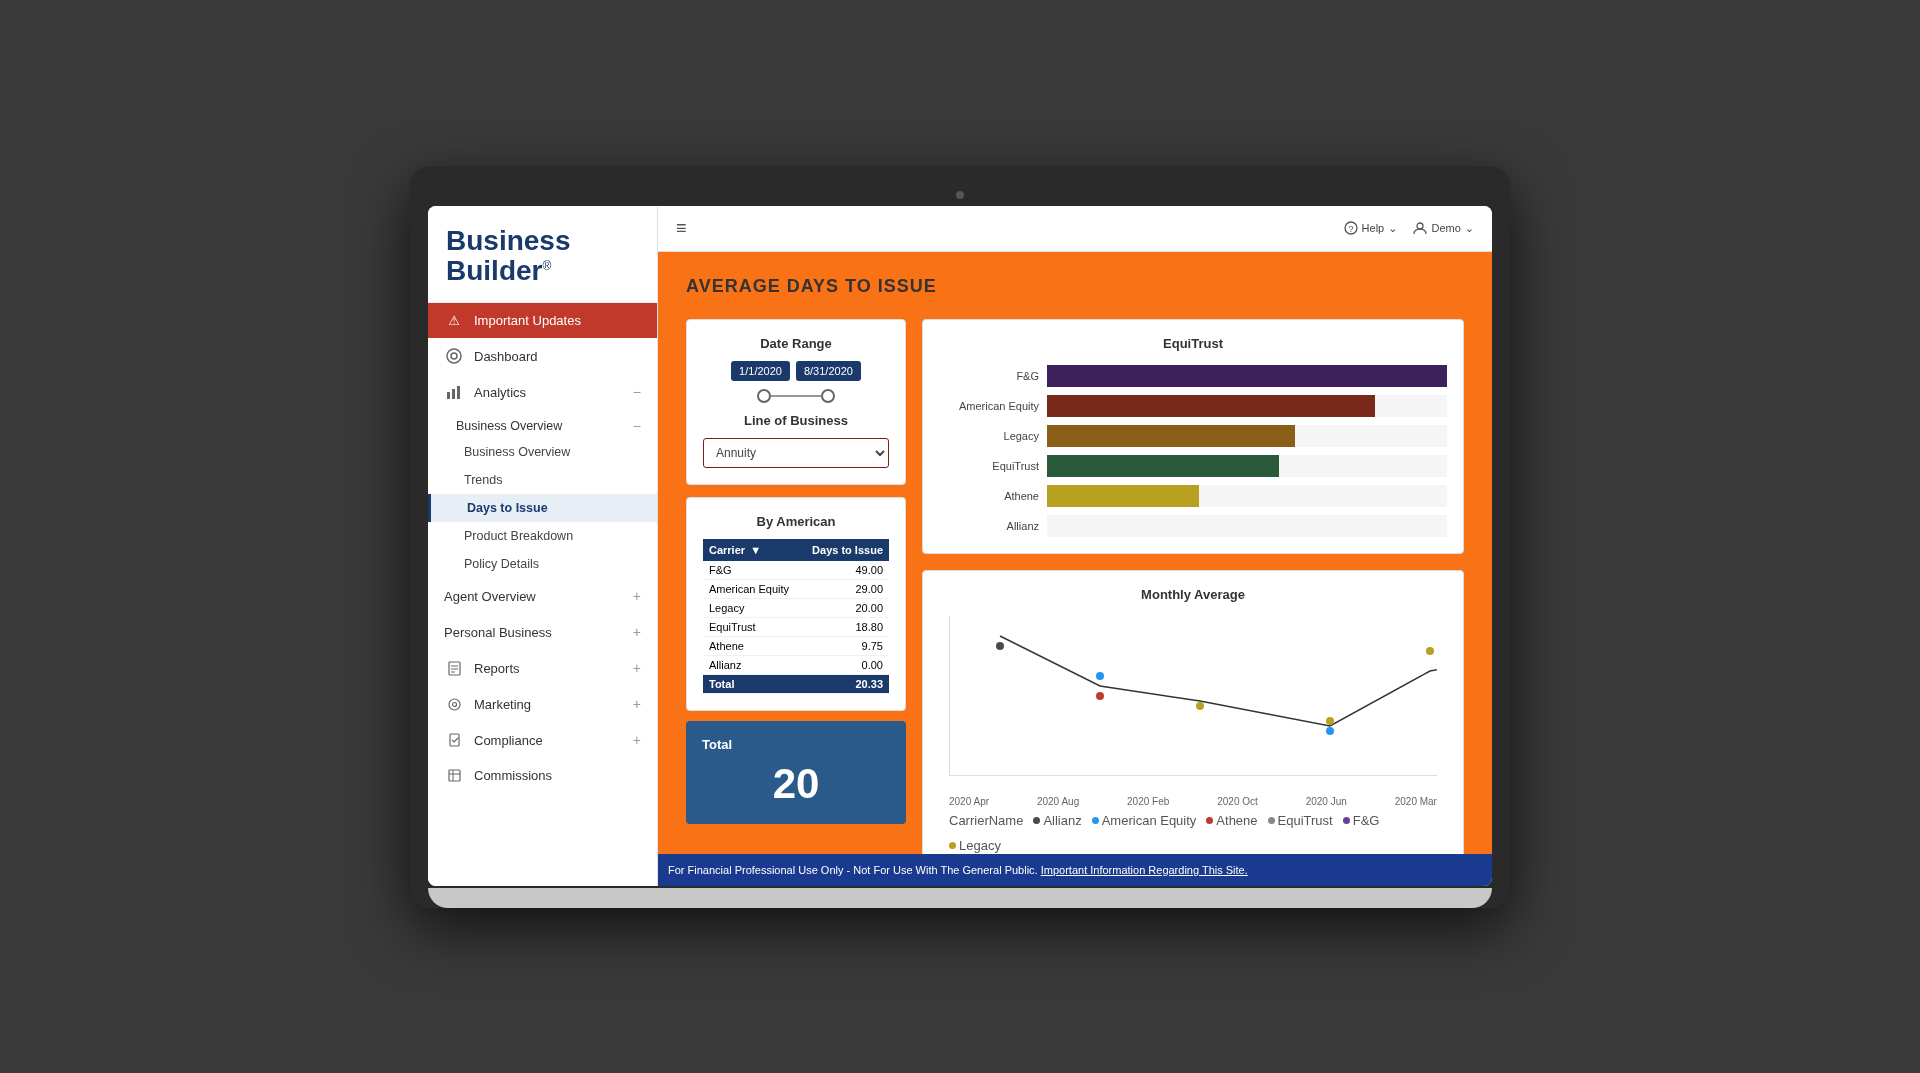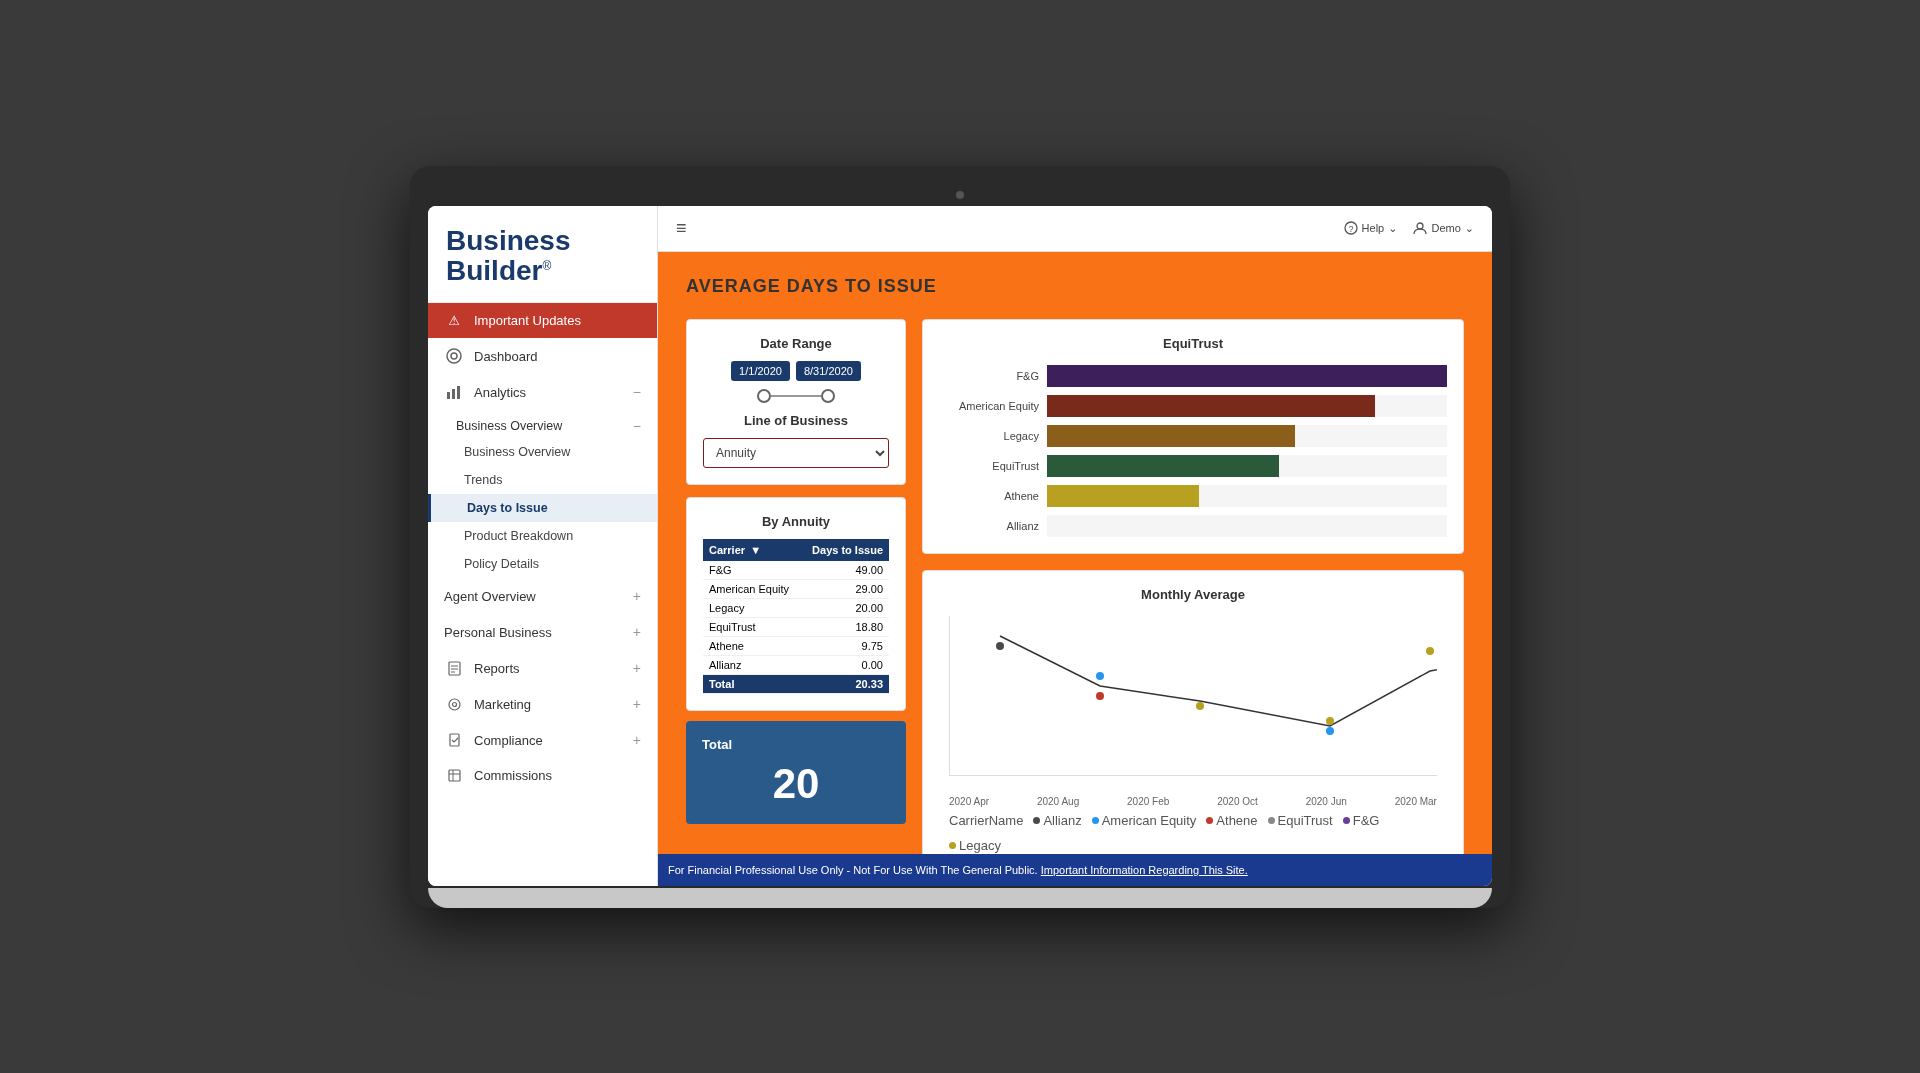--- a/index.html
+++ b/index.html
@@ -562,21 +562,21 @@
                   <select class="lob-select">
                     <option>Annuity</option>
                     <option>Life</option>
                     <option>DI</option>
                     <option>LTC</option>
                   </select>
                 </div>
               </div>
 
               <div class="card carrier-card" style="margin-top:12px;">
-                <div class="card-title-center">By Annuity</div>
+                <div class="card-title-center">By American</div>
                 <table class="carrier-table">
                   <thead>
                     <tr>
                       <th>
                         <span>Carrier</span>
                         <span class="sort-arrow">▼</span>
                       </th>
                       <th>Days to Issue</th>
                     </tr>
                   </thead>

